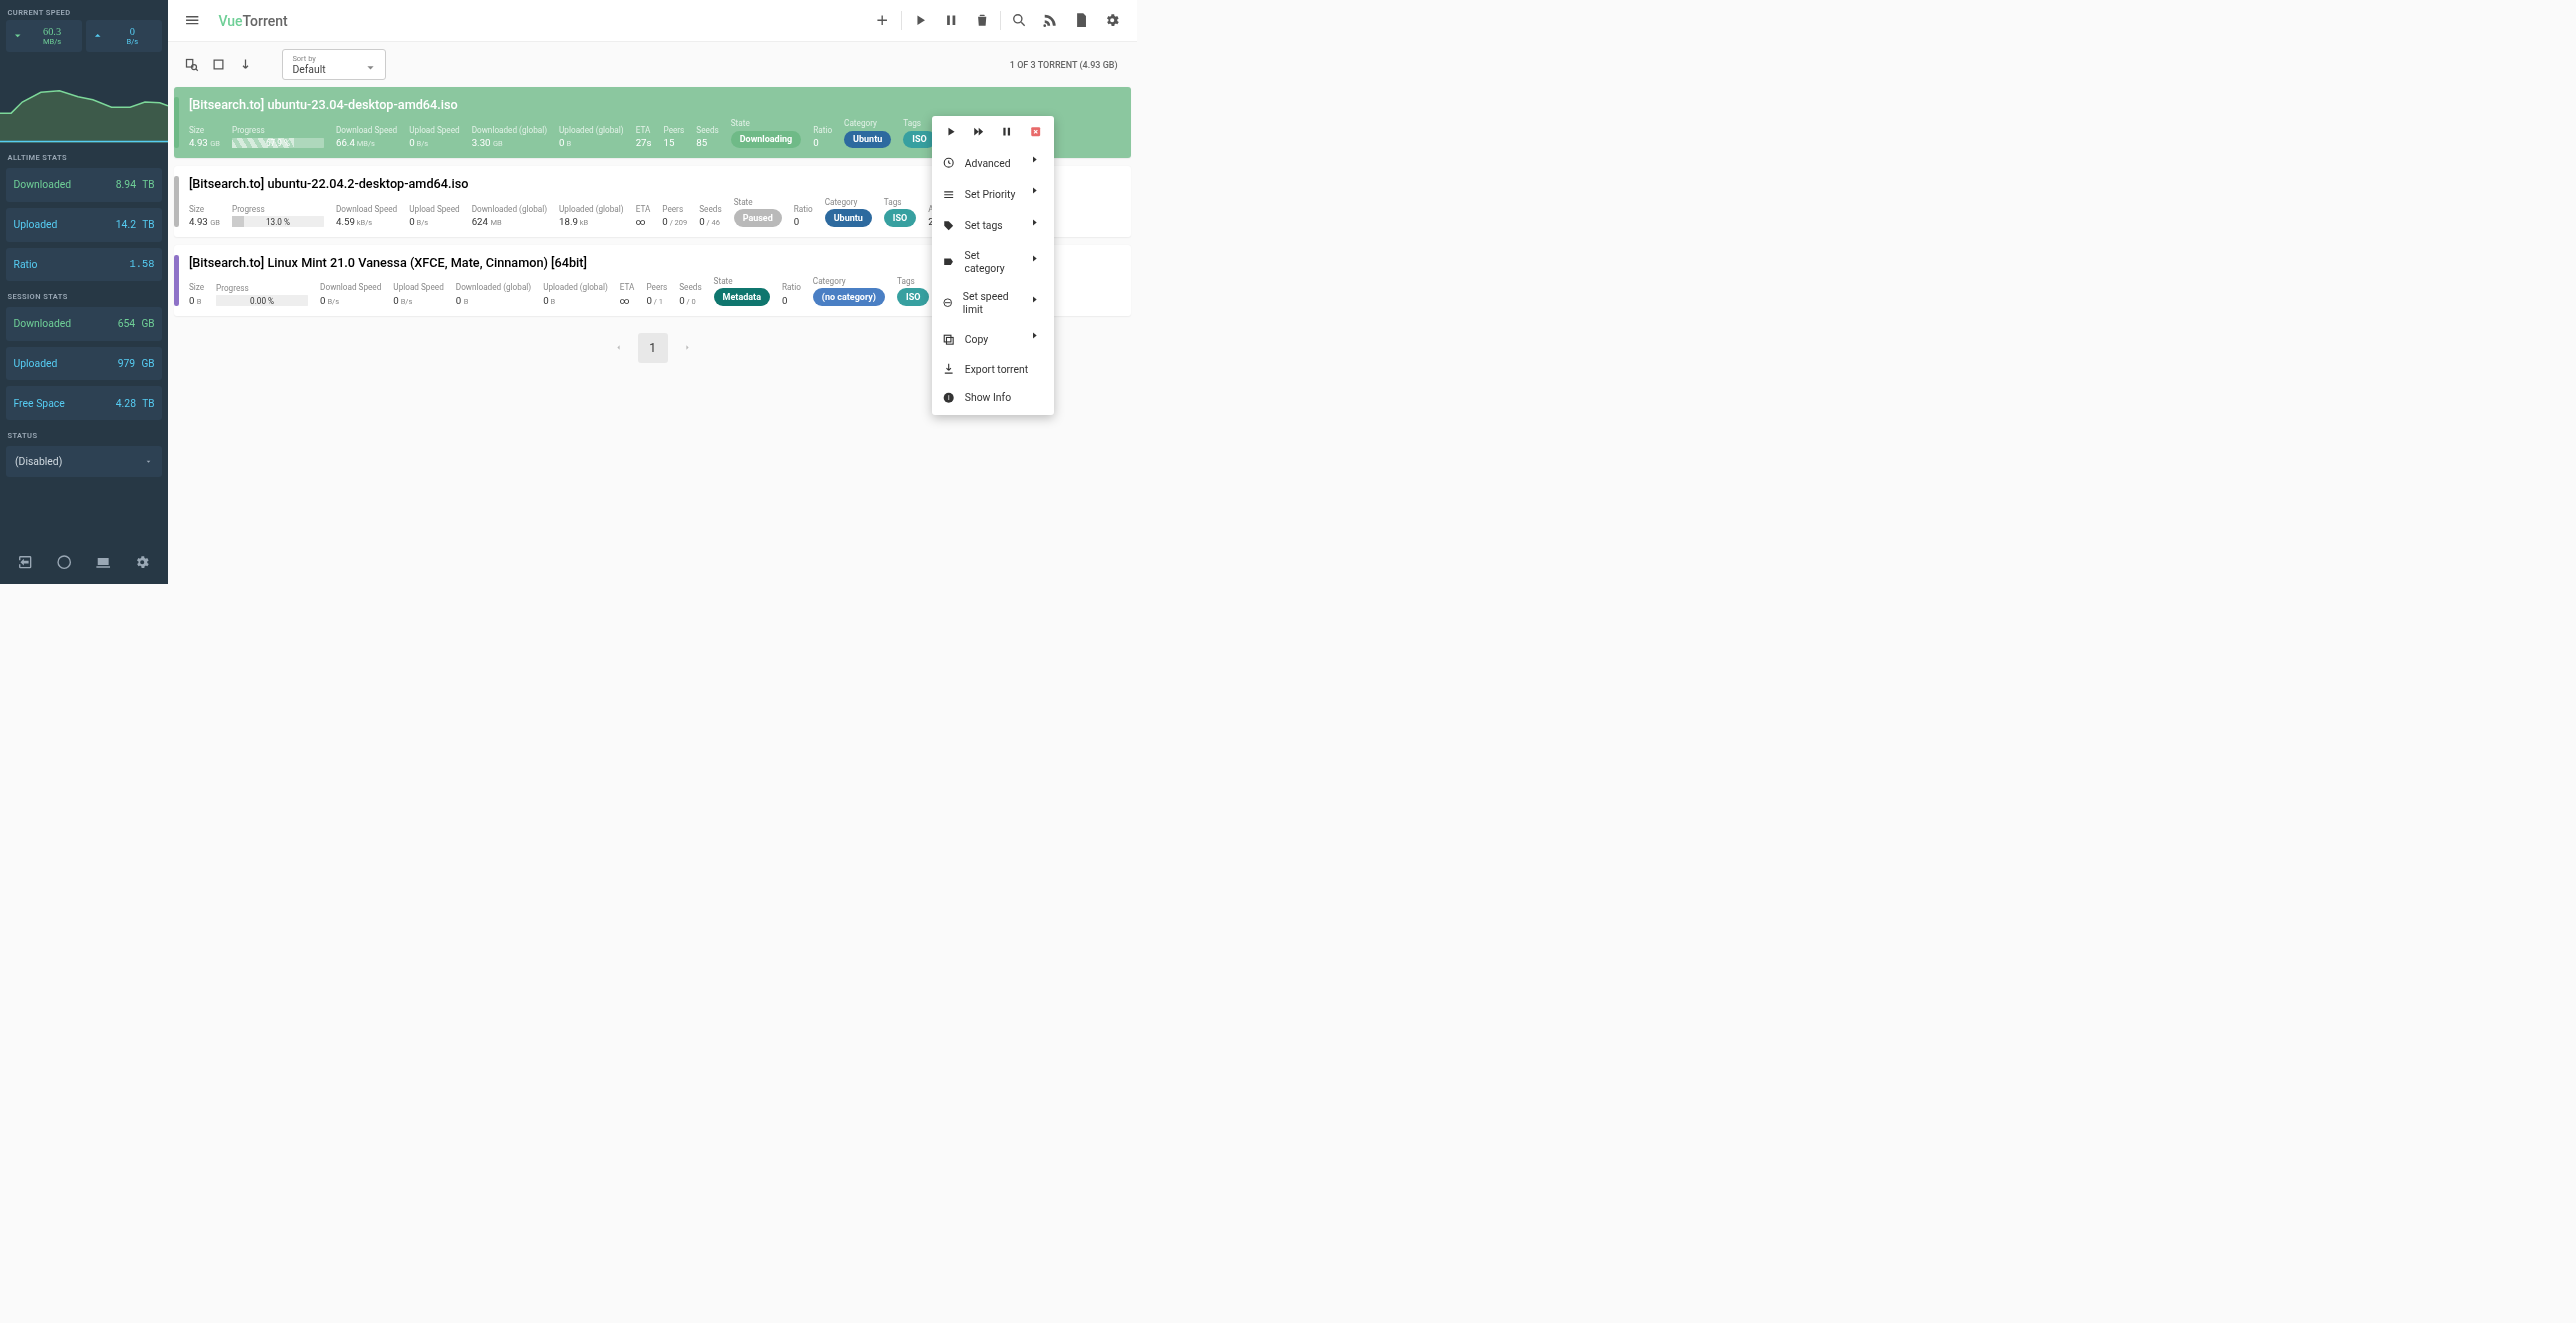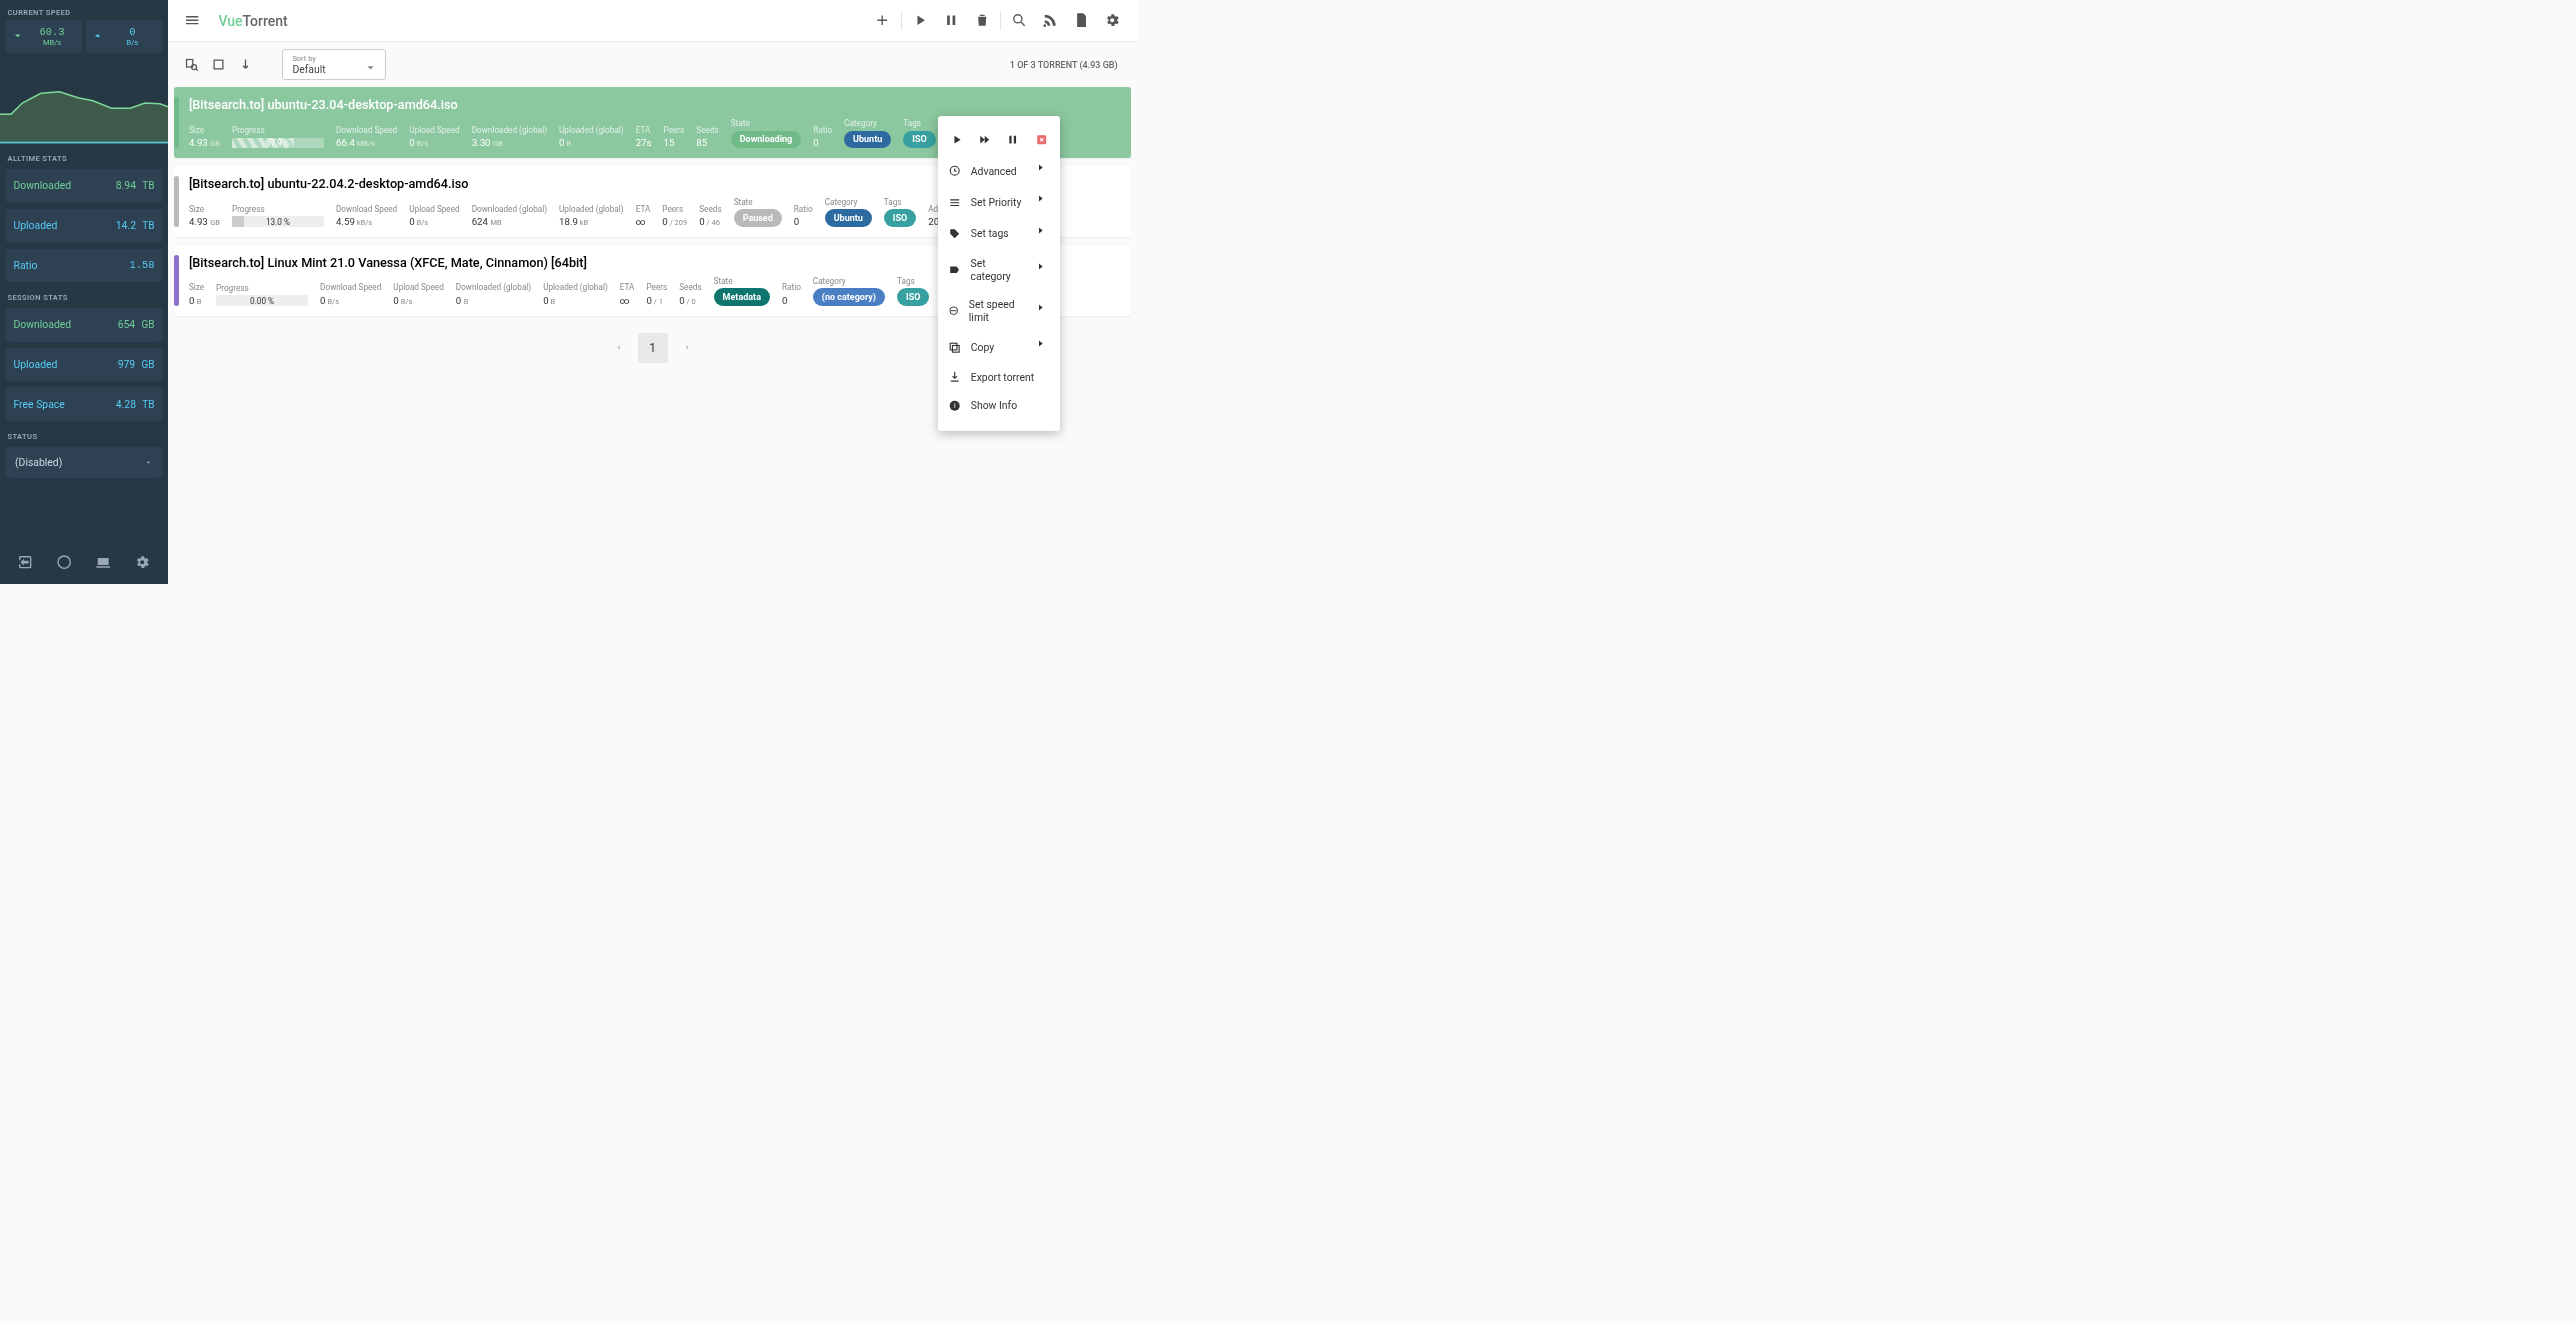--- a/index.html
+++ b/index.html
@@ -5,21 +5,21 @@
 * { margin: 0; padding: 0; box-sizing: border-box; font-family: -apple-system, BlinkMacSystemFont, "Segoe UI", Roboto, sans-serif; }
 body { background: #fafafa; display: flex; height: 584px; width: 1137px; overflow: hidden; }
 
 
 .sidebar { width: 168px; background: #273845; color: #8a99a8; display: flex; flex-direction: column; }
 .sb-section-label { font-size: 7.5px; font-weight: 600; letter-spacing: 0.4px; padding: 7.5px 7.5px 3px; color: #9aa8b5; }
 .speed-row { display: flex; gap: 4.5px; padding: 0 6px; }
 .speed-card { flex: 1; background: #2d4153; border-radius: 3px; display: flex; align-items: center; padding: 6px 4.5px; gap: 3px; }
 .speed-card .arrow { width: 13.4px; display: flex; align-items: center; justify-content: center; }
 .speed-card .vals { display: flex; flex-direction: column; align-items: center; flex: 1; }
-.speed-card .num { font-family: Liberation Mono, monospace; font-size: 10.4px; }
+.speed-card .num { font-family: Liberation Serif, serif; font-size: 10.4px; }
 .speed-card .unit { font-size: 7.5px; }
 .download-color { color: #6fcf97; }
 .upload-color { color: #56ccf2; }
 .graph { height: 82px; margin: 9px 0 3px; }
 .stat-card { background: #2d4153; border-radius: 3px; margin: 3px 6px; display: flex; justify-content: space-between; align-items: center; padding: 10.4px 7.5px; font-size: 10.4px; }
 .stat-card .val { font-family: "Courier New", monospace; font-size: 10.4px; }
 .stat-card .val .unit { font-size: 10px; }
 .ratio-color { color: #56ccf2; }
 .status-select { background: #2d4153; border-radius: 3px; margin: 3px 6px; padding: 9px 9px; font-size: 10.4px; color: #cfd8df; display:flex;justify-content:space-between;align-items:center;}
 .sb-bottom { margin-top: auto; display: flex; justify-content: space-around; padding: 10.4px 6px; }
@@ -75,21 +75,21 @@
 .chip-paused { background:#b9b9b9; }
 .chip-meta { background:#0f766e; }
 .chip-ubuntu { background:#2d6a9f; }
 .chip-iso { background:#37a0a0; }
 .chip-nocat { background:#4a7fc4; }
 .pagination { display:flex; justify-content:center; align-items:center; gap:4.5px; padding: 9px 0; }
 .pagination .pg { width:30px; height:30px; display:flex;align-items:center;justify-content:center; border-radius:3px; color:#888; cursor:pointer;}
 .pagination .pg.active { background:#e8e8e8; color:#333; }
 
 
-.context-menu { position: absolute; left: 932px; top: 116px; width: 122px; background: #fff; border-radius: 3px; box-shadow: 0 3px 10.4px rgba(0,0,0,0.25); padding: 11px 0; z-index: 10; margin-left: 6px; }
+.context-menu { position: absolute; left: 932px; top: 116px; width: 122px; background: #fff; border-radius: 3px; box-shadow: 0 3px 10.4px rgba(0,0,0,0.25); padding: 3px 0; z-index: 10; }
 .ctx-row { display:flex; align-items:center; padding: 7.5px 10.4px; gap: 9px; font-size: 10.4px; color: #333; cursor:pointer; }
 .ctx-row svg { width:13.4px; height:13.4px; fill:#333; }
 .ctx-row .chev { margin-left:auto; }
 .ctx-quick { display:flex; justify-content:space-around; padding: 6px 4.5px; }
 .ctx-quick svg { width:13.4px;height:13.4px; fill:#333; cursor:pointer;}
 .ctx-quick .del { fill:#e86a6a; }
 </style>
 </head>
 <body>
 

